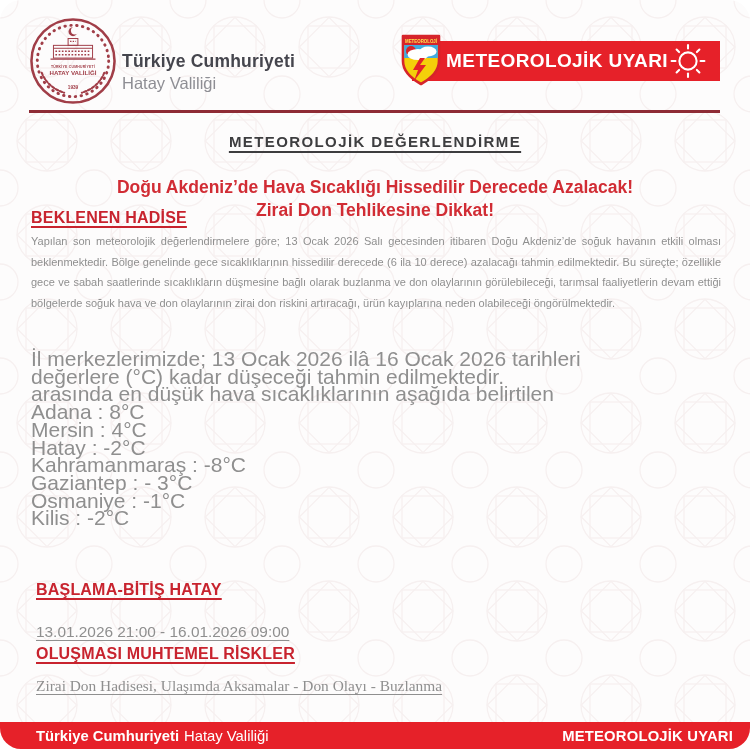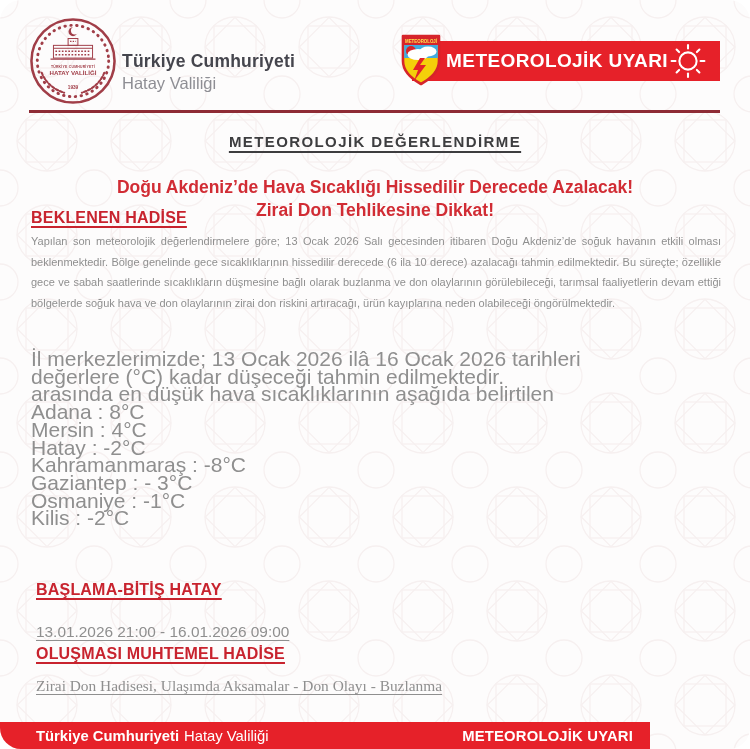--- a/index.html
+++ b/index.html
@@ -57,21 +57,21 @@
   .v-gray{
     color:#8f8f8f;font-size:15.4px;
     text-decoration:underline;text-decoration-thickness:1px;text-underline-offset:3px;
   }
   .timing-v{left:36px;top:611px;margin-top:12px;}
   .h-risks{left:36px;top:645px;font-size:16px;}
   .risks-v{left:36px;top:676px;width:440px;line-height:20.5px;font-family:Liberation Serif, serif;}
 
   
   .footer{
-    left:0;bottom:0;width:650px;height:27px;background:#e62129;
+    left:0;bottom:0;width:750px;height:27px;background:#e62129;
     display:flex;align-items:center;justify-content:space-between;
     color:#fff;font-size:14.8px;z-index:2;
   }
   .footer-left{margin-left:36px;white-space:nowrap;}
   .footer-left b{font-weight:bold;}
   .footer-left span{margin-left:5px;}
   .footer-right{margin-right:17px;font-weight:bold;white-space:nowrap;letter-spacing:.2px;}
 </style>
 </head>
 <body>
@@ -180,21 +180,21 @@
     <div>Hatay : -2°C</div>
     <div>Kahramanmaraş : -8°C</div>
     <div>Gaziantep : - 3°C</div>
     <div>Osmaniye : -1°C</div>
     <div>Kilis : -2°C</div>
   </div>
 
   <div class="abs red-heading h-timing">BAŞLAMA-BİTİŞ HATAY</div>
   <div class="abs v-gray timing-v">13.01.2026 21:00 - 16.01.2026 09:00</div>
 
-  <div class="abs red-heading h-risks">OLUŞMASI MUHTEMEL HADİSE</div>
+  <div class="abs red-heading h-risks">OLUŞMASI MUHTEMEL RİSKLER</div>
   <div class="abs v-gray risks-v">Zirai Don Hadisesi, Ulaşımda Aksamalar - Don Olayı - Buzlanma</div>
 
   <div class="abs footer">
     <div class="footer-left">
       <b>Türkiye Cumhuriyeti</b><span>Hatay Valiliği</span>
     </div>
     <div class="footer-right">METEOROLOJİK UYARI</div>
   </div>
 
 </div>

